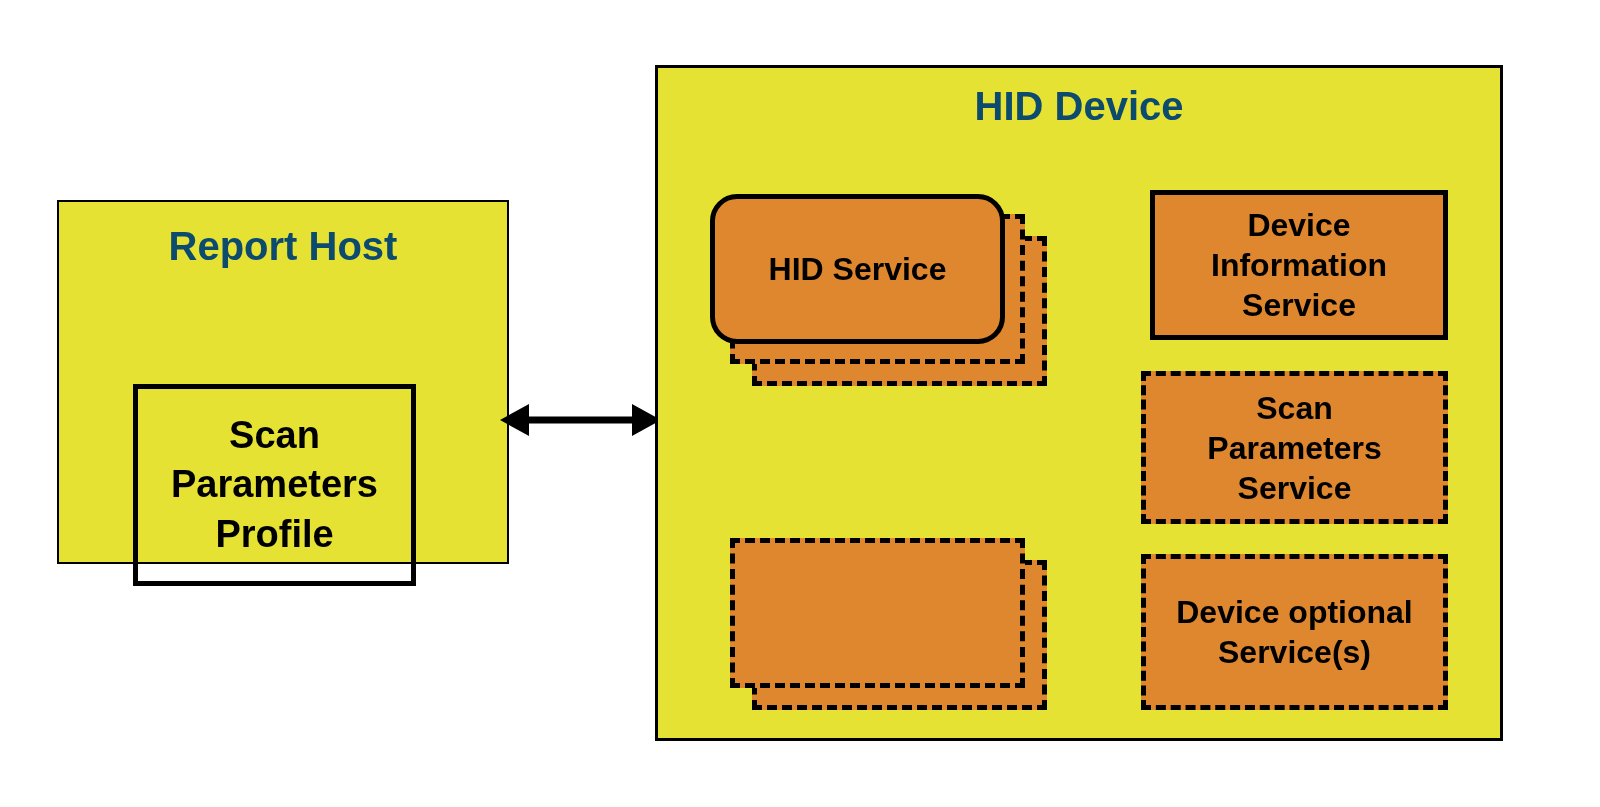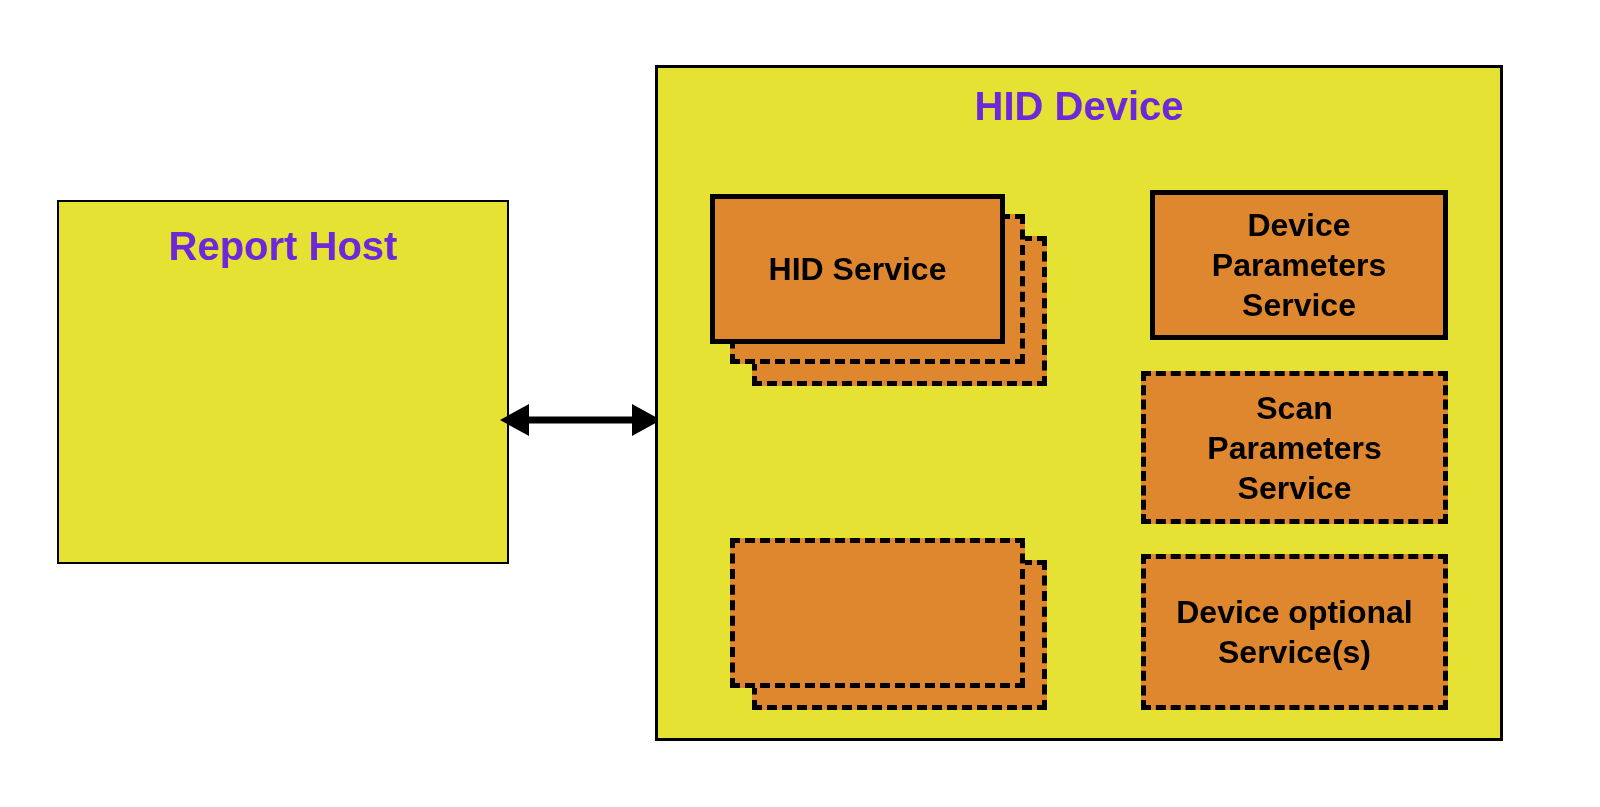--- a/index.html
+++ b/index.html
@@ -18,21 +18,21 @@
     left: 0; top: 0;
     width: 1600px;
     height: 807px;
     background: #ffffff;
     overflow: hidden;
   }
   .box-title {
     font-weight: bold;
     font-size: 40px;
     text-align: center;
-    color: #6d28d9;
+    color: #0c4a6e;
   }
   
   .report-host {
     position: absolute;
     left: 57px; top: 200px;
     width: 452px; height: 364px;
     background: var(--yellow, #e5e234);
     border: 2px solid var(--line, #000);
     box-sizing: border-box;
   }
@@ -95,37 +95,40 @@
     position: absolute;
     width: 295px; height: 150px;
     background: var(--orange, #df872f);
     border: 5px dashed var(--line, #000);
     box-sizing: border-box;
   }
   .layer1 { left: 20px; top: 20px; }
   .layer2 { left: 42px; top: 42px; }
   .stack .main {
     left: 0; top: 0;
-    width: 295px; height: 150px;
+    width: 295px; height: 150px; border-radius: 27px;
   }
 
   .device-info { left: 492px; top: 122px; width: 298px; height: 150px; border-width: 4px; }
   .scan-params { left: 483px; top: 303px; width: 307px; height: 153px; }
   .other-optional { left: 483px; top: 486px; width: 307px; height: 156px; }
 
   .narrow { display: inline-block; width: 220px; }
   .narrow2 { display: inline-block; width: 260px; }
 </style>
 </head>
 <body>
 
 <div class="canvas">
 
   <div class="report-host">
     <div class="box-title rh-title">Report Host</div>
+    <div class="profile-box">
+      <span class="profile-label">Scan Parameters Profile</span>
+    </div>
   </div>
 
   <svg class="arrow" width="165" height="55" viewBox="0 0 165 55">
     <line x1="24" y1="27" x2="141" y2="27" stroke="#000" stroke-width="7"></line>
     <polygon points="2,27 31,11 31,43" fill="#000"></polygon>
     <polygon points="163,27 134,11 134,43" fill="#000"></polygon>
   </svg>
 
   <div class="hid-device">
     <div class="box-title hid-title">HID Device</div>
@@ -137,21 +140,21 @@
         <span>HID Service</span>
       </div>
     </div>
 
     <div class="stack battery-stack">
       <div class="stack-layer layer2"></div>
       <div class="stack-layer layer1"></div>
     </div>
 
     <div class="service-box solid device-info">
-      <span class="narrow">Device Parameters Service</span>
+      <span class="narrow">Device Information Service</span>
     </div>
 
     <div class="service-box dashed scan-params">
       <span class="narrow">Scan Parameters Service</span>
     </div>
 
     <div class="service-box dashed other-optional">
       <span class="narrow2">Device optional Service(s)</span>
     </div>
   </div>

